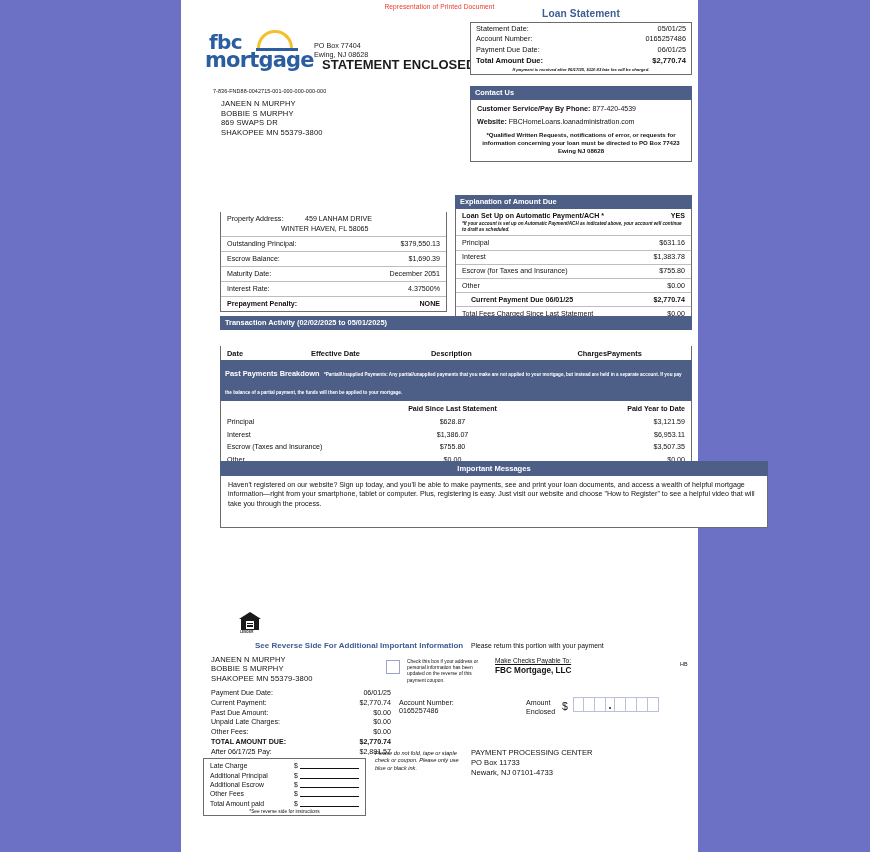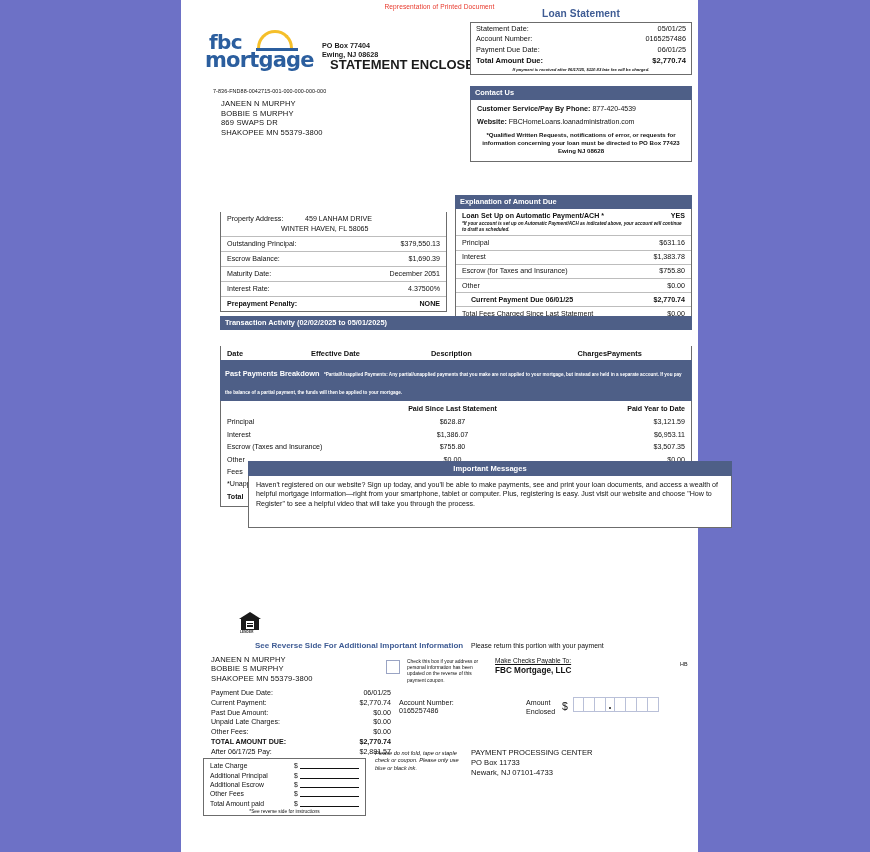--- a/index.html
+++ b/index.html
@@ -33,21 +33,21 @@
   .logo-arc {
     position:absolute; left:53px; top:2px; width:36px; height:20px;
     border:3.2px solid #f5bf2a; border-bottom:none;
     border-radius:20px 20px 0 0;
   }
   .logo-bar {
     position:absolute; left:52px; top:20px; width:42px; height:3px;
     background:#2b5e9e;
   }
   
-  .po-box { position:absolute; left:141px; top:41px; font-size:7.2px; line-height:9.4px; color:#1b1b1b;font-weight:bold; }
+  .po-box { position:absolute; left:133px; top:41px; font-size:7.2px; line-height:9.4px; color:#1b1b1b; }
   .po-box b { font-size:13px;padding-left:8px; }
   .barcode-line { position:absolute; left:32px; top:88px; font-size:5.4px; color:#111; letter-spacing:.1px; }
   .borrower { position:absolute; left:40px; top:99px; font-size:7.6px; line-height:9.6px; color:#111; letter-spacing:.15px; }
   
   .loan-stmt-title {
     position:absolute; left:285px; top:8px; width:230px; text-align:center;
     font-size:10.2px; font-weight:bold; color:#3f5c94; letter-spacing:.1px;
   }
   .box { position:absolute; border:1px solid #6c6c6c; background:#fff; }
   .hdrbox { left:289px; top:22px; width:222px; }
@@ -97,21 +97,21 @@
   .ppbox { left:39px; top:360px; width:472px; border:none; }
   .pp-head { background:#4e5f87; color:#fff; padding:2.2px 5px 3px; }
   .pp-head .t { font-size:7.4px; font-weight:bold; }
   .pp-head .n { font-size:4.6px; font-weight:bold; line-height:5.8px; }
   .pp-body { border:1px solid #6c6c6c; border-top:none; padding-bottom:3px; }
   .pprow { display:flex; font-size:7.1px; color:#111; padding:2.2px 6px; }
   .pprow.head { font-weight:bold; padding-top:4px; padding-bottom:3px; }
   .pprow.total { font-weight:bold; }
   .pp-l { flex:1; } .pp-a { width:165px; text-align:center; } .pp-b { width:150px; text-align:right; }
   
-  .imsgbox { left:39px; top:461px; width:484px; border:none;margin-left:28px; }
+  .imsgbox { left:39px; top:461px; width:548px; border:none; }
   .imsg-head { background:#4e5f87; color:#fff; font-size:7.6px; font-weight:bold; text-align:center; padding:2.6px 0 3px; }
   .imsg-body { border:1px solid #6c6c6c; border-top:none; padding:5px 7px 18px; font-size:7.1px; line-height:9.6px; color:#111; }
   
   .ehl { position:absolute; left:58px; top:612px; width:22px; height:26px; }
   .ehl-roof { position:absolute; left:0; top:0; width:0; height:0;
     border-left:11px solid transparent; border-right:11px solid transparent; border-bottom:7px solid #1a1a1a; }
   .ehl-body { position:absolute; left:2px; top:6.5px; width:18px; height:11px; background:#1a1a1a; }
   .ehl-door { position:absolute; left:7px; top:9px; width:8px; height:8px; background:#fff; }
   .ehl-door i { position:absolute; left:1px; top:1.6px; width:6px; height:1.4px; background:#1a1a1a; display:block; }
   .ehl-door i+i { top:4.2px; }

